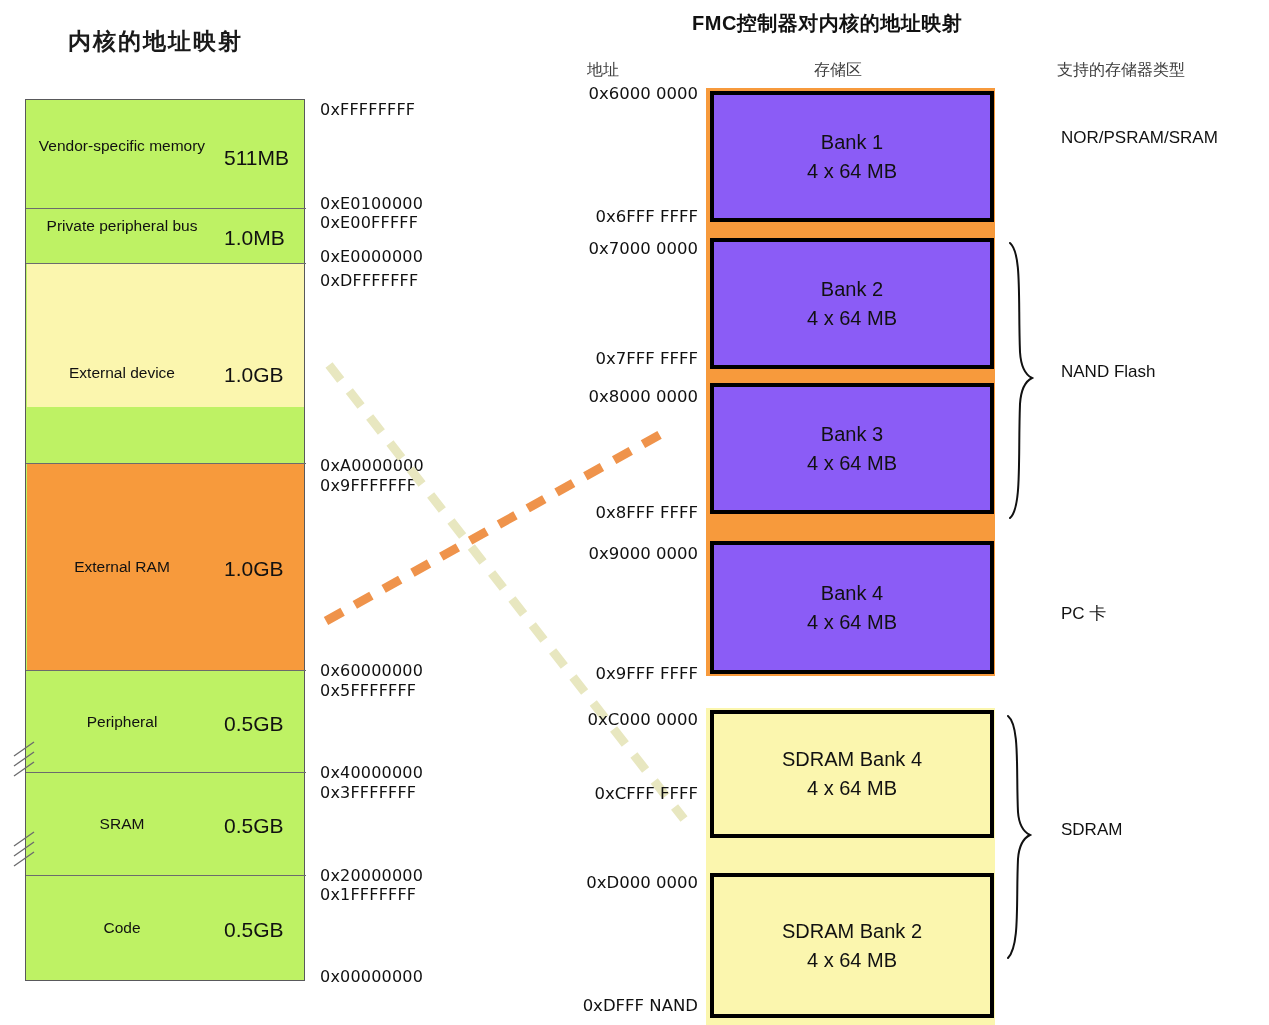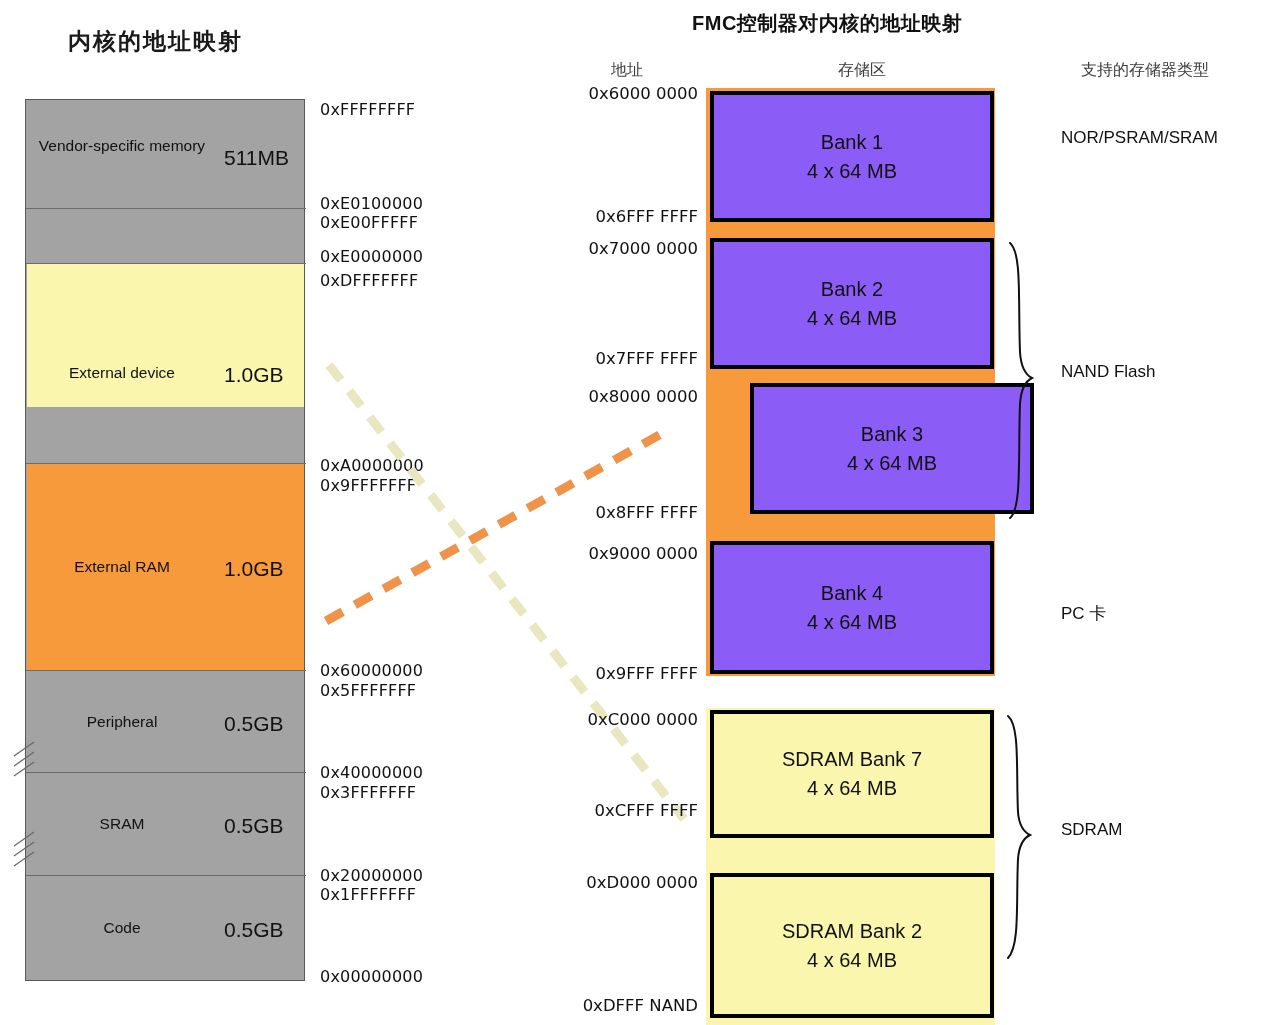--- a/index.html
+++ b/index.html
@@ -36,21 +36,21 @@
     color: #111111;
     white-space: nowrap;
   }
 
   
   #core-map {
     left: 25px; top: 99px;
     width: 280px; height: 882px;
     border: 1.5px solid #59595b;
     box-sizing: border-box;
-    background: #a3a3a3;
+    background: #bef264;
   }
   .core-row {
     position: absolute;
     left: 0; right: 0;
     box-sizing: border-box;
   }
   .core-row .rname {
     position: absolute;
     left: 0; right: 86px;
     text-align: center;
@@ -86,21 +86,20 @@
     color: #111;
     font-family: "DejaVu Sans", sans-serif;
   }
 
   
   .col-head {
     font-family: "Liberation Serif", serif;
     font-size: 16px;
     color: #3d3d3d;
     white-space: nowrap;
-    margin-left: 24px;
   }
   .addr-right {
     font-size: 16.5px;
     white-space: nowrap;
     color: #111;
     text-align: right;
     font-family: "DejaVu Sans", sans-serif;
   }
   .bankbg {
     position: absolute;
@@ -151,20 +150,26 @@
 <div class="abs" id="core-map">
 
   <div class="core-row" style="top:0px;height:108px;">
     <div class="rname" style="top:36px;">
       <span>Vendor-specific memory</span>
     </div>
     <div class="rsize" style="top:46px;">511MB</div>
   </div>
   <div class="hline" style="top:108px;"></div>
 
+  <div class="core-row" style="top:108px;height:55px;">
+    <div class="rname" style="top:8px;">
+      <span>Private peripheral bus</span>
+    </div>
+    <div class="rsize" style="top:18px;">1.0MB</div>
+  </div>
   <div class="hline" style="top:163px;"></div>
 
   <div class="fillband" style="top:164px;height:143px;background:#fbf6ae;"></div>
   <div class="core-row" style="top:163px;height:200px;">
     <div class="rname" style="top:100px;">
       <span>External device</span>
     </div>
     <div class="rsize" style="top:100px;">1.0GB</div>
   </div>
   <div class="hline" style="top:363px;"></div>
@@ -242,47 +247,47 @@
 <div class="sdrambg" style="top:708px; height:317px;"></div>
 
 <div class="bank orange" style="top:91px; height:131px;">
   <div>Bank 1</div>
   <div>4 x 64 MB</div>
 </div>
 <div class="bank orange" style="top:238px; height:131px;">
   <div>Bank 2</div>
   <div>4 x 64 MB</div>
 </div>
-<div class="bank orange" style="top:383px; height:131px;margin-left:40px;">
+<div class="bank orange" style="top:383px; height:131px;">
   <div>Bank 3</div>
   <div>4 x 64 MB</div>
 </div>
 <div class="bank orange" style="top:541px; height:133px;">
   <div>Bank 4</div>
   <div>4 x 64 MB</div>
 </div>
 <div class="bank yellow" style="top:710px; height:128px;">
-  <div>SDRAM Bank 7</div>
+  <div>SDRAM Bank 4</div>
   <div>4 x 64 MB</div>
 </div>
 <div class="bank yellow" style="top:873px; height:145px;">
   <div>SDRAM Bank 2</div>
   <div>4 x 64 MB</div>
 </div>
 
 <div class="abs addr-right" style="left:553px; width:145px; top:84px;">0x6000 0000</div>
 <div class="abs addr-right" style="left:553px; width:145px; top:207px;">0x6FFF FFFF</div>
 <div class="abs addr-right" style="left:553px; width:145px; top:239px;">0x7000 0000</div>
 <div class="abs addr-right" style="left:553px; width:145px; top:349px;">0x7FFF FFFF</div>
 <div class="abs addr-right" style="left:553px; width:145px; top:387px;">0x8000 0000</div>
 <div class="abs addr-right" style="left:553px; width:145px; top:503px;">0x8FFF FFFF</div>
 <div class="abs addr-right" style="left:553px; width:145px; top:544px;">0x9000 0000</div>
 <div class="abs addr-right" style="left:553px; width:145px; top:664px;">0x9FFF FFFF</div>
 <div class="abs addr-right" style="left:553px; width:145px; top:710px;">0xC000 0000</div>
-<div class="abs addr-right" style="left:553px; width:145px; top:801px;">0xCFFF FFFF</div>
+<div class="abs addr-right" style="left:553px; width:145px; top:784px;">0xCFFF FFFF</div>
 <div class="abs addr-right" style="left:553px; width:145px; top:873px;">0xD000 0000</div>
 <div class="abs addr-right" style="left:553px; width:145px; top:996px;">0xDFFF NAND</div>
 
 <svg class="overlay">
   <g stroke="#111111" stroke-width="2" fill="none" stroke-linecap="round">
 
     <path d="M1010,243 C1022,253 1018,300 1020,352 C1021,368 1026,375 1032,378
              C1026,381 1021,388 1020,404 C1018,456 1022,508 1010,518"></path>
 
     <path d="M1008,716 C1020,726 1016,770 1018,812 C1019,826 1024,832 1030,835

